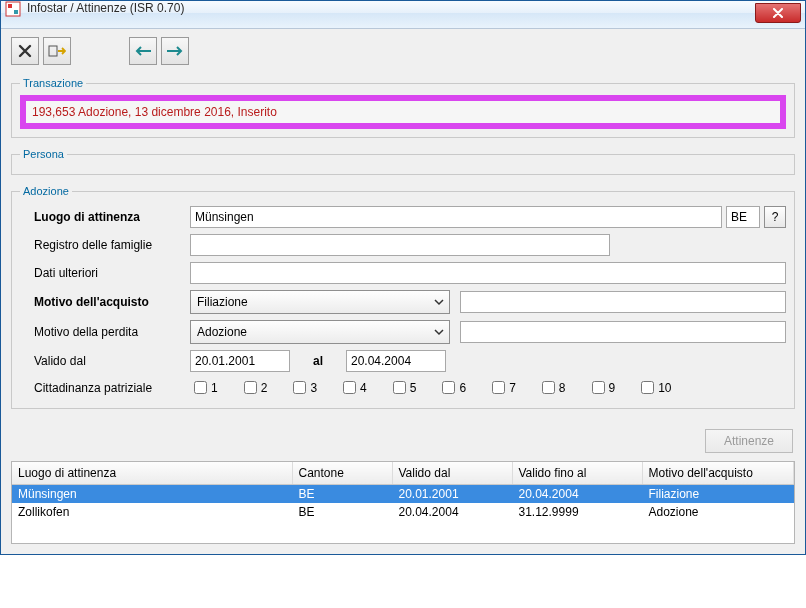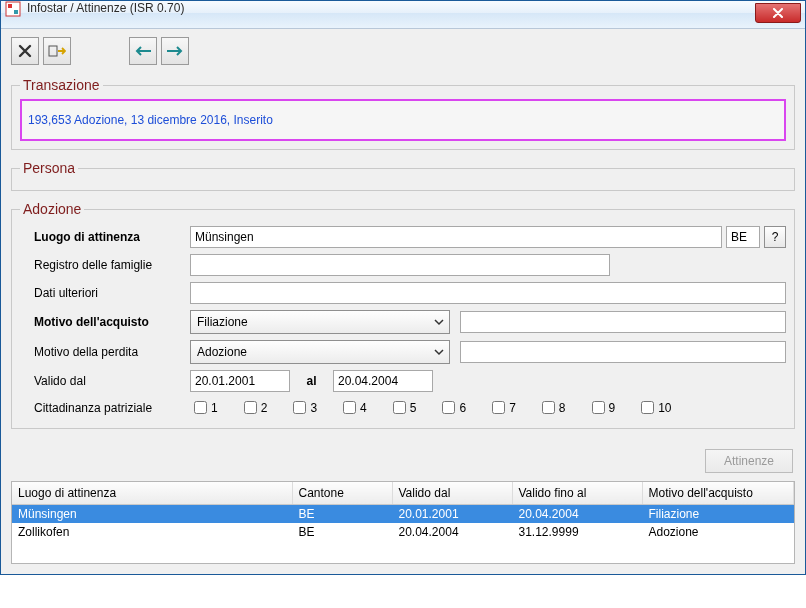--- a/index.html
+++ b/index.html
@@ -8,22 +8,22 @@
   .titlebar { position: relative; height: 28px; background: linear-gradient(to bottom, #f7fbff 0%, #e6f0fa 45%, #d6e7f7 46%, #e9f3fc 100%); border-bottom: 1px solid #b8c7d8; display: flex; align-items: flex-start; padding: 0 4px; }
   .titlebar .app-icon { width: 16px; height: 16px; margin-right: 6px; display: inline-block; }
   .titlebar .title { color: #2b2b2b; }
   .titlebar .close { position: absolute; right: 4px; top: 2px; width: 46px; height: 20px; background: linear-gradient(to bottom, #e57373, #c82b2b); border: 1px solid #8a1a1a; border-radius: 0 0 3px 3px; display: flex; align-items: center; justify-content: center; color: #fff; font-weight: bold; cursor: pointer; }
   .toolbar { padding: 8px 10px 6px; display: flex; gap: 4px; align-items: center; }
   .tbtn { width: 28px; height: 28px; background: linear-gradient(#f7f7f7,#e3e3e3); border: 1px solid #9a9a9a; display: flex; align-items: center; justify-content: center; cursor: pointer; }
   .tbtn + .tbtn { margin-left: 0; }
   .toolbar .gap { width: 50px; }
   .content { padding: 0 10px 10px; }
   fieldset { border: 1px solid #c9c9c9; margin: 6px 0 10px; padding: 6px 8px 8px; background: #f0f0f0; }
-  legend { padding: 0 3px; color: #7f1d1d; font-size: 14px; }
-  .ro-box { background: #f6f6f6; border: 2px solid #d946ef; padding: 12px 6px; color: #1d4ed8; }
+  legend { padding: 0 3px; color: #0369a1; font-size: 11px; }
+  .ro-box { background: #f6f6f6; border: 6px solid #d946ef; padding: 4px 6px; color: #b91c1c; }
   .persona-box { background: #fff; border: 1px solid #b5b5b5; padding: 4px 6px; line-height: 1.35; white-space: pre-line; }
   .form-row { display: flex; align-items: center; padding: 3px 0; }
   .form-row .lbl { width: 170px; padding-left: 14px; }
   .form-row .lbl.bold { font-weight: bold; }
   .tin { height: 22px; border: 1px solid #a8a8a8; background: #fff; padding: 2px 4px; font-family: inherit; font-size: 12px; }
   .combo { height: 24px; border: 1px solid #8f8f8f; background: linear-gradient(#fefefe,#ececec); padding: 0 22px 0 6px; position: relative; cursor: pointer; display: flex; align-items: center; }
   .combo svg { position: absolute; right: 4px; top: 50%; transform: translateY(-50%); }
   .helpbtn { width: 22px; height: 22px; border: 1px solid #8f8f8f; background: linear-gradient(#fefefe,#e8e8e8); display: flex; align-items: center; justify-content: center; cursor: pointer; margin-left: 4px; }
   .chk { display: inline-flex; align-items: center; margin-right: 22px; }
   .chk input { margin-right: 4px; }
@@ -131,21 +131,21 @@
           <svg width="12" height="12" viewBox="0 0 12 12">
               <path d="M2 4 L6 8 L10 4" fill="none" stroke="#333" stroke-width="1.5"></path>
             </svg>
         </div>
         <input class="tin" style="flex: 1 1 0%; margin-left: 10px;" value="">
       </div>
 
       <div class="form-row">
         <div class="lbl">Valido dal</div>
         <input class="tin" style="width: 100px;" value="20.01.2001">
-        <div style="width:43px; text-align:center; font-weight:bold">al</div>
+        <div style="width:56px; text-align:center; font-weight:bold">al</div>
         <input class="tin" style="width: 100px;" value="20.04.2004">
       </div>
 
       <div class="form-row" style="align-items:center">
         <div class="lbl">Cittadinanza patriziale</div>
         <div id="patriziale-holder" style="display:flex; flex-wrap:nowrap;">
             <label class="chk">
               <input type="checkbox" style="">
               <span>1</span>
             </label>

